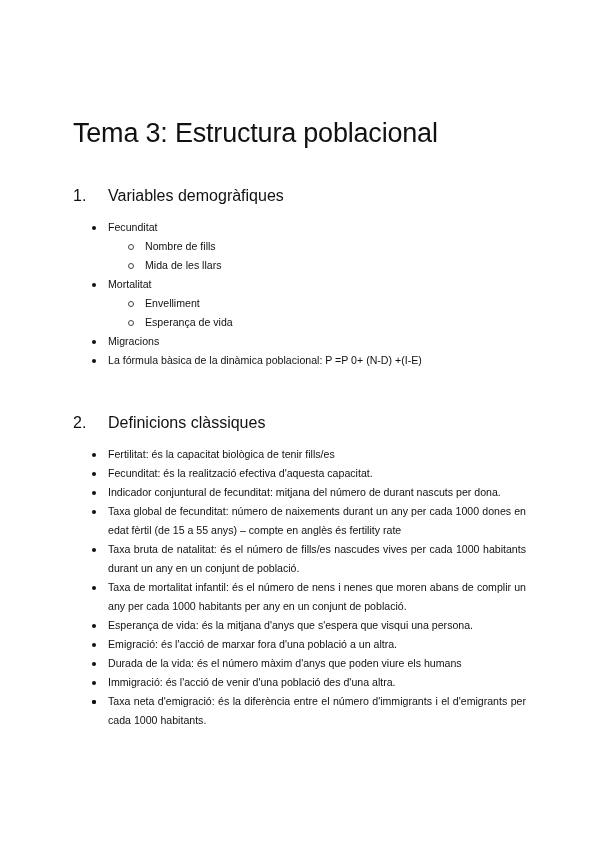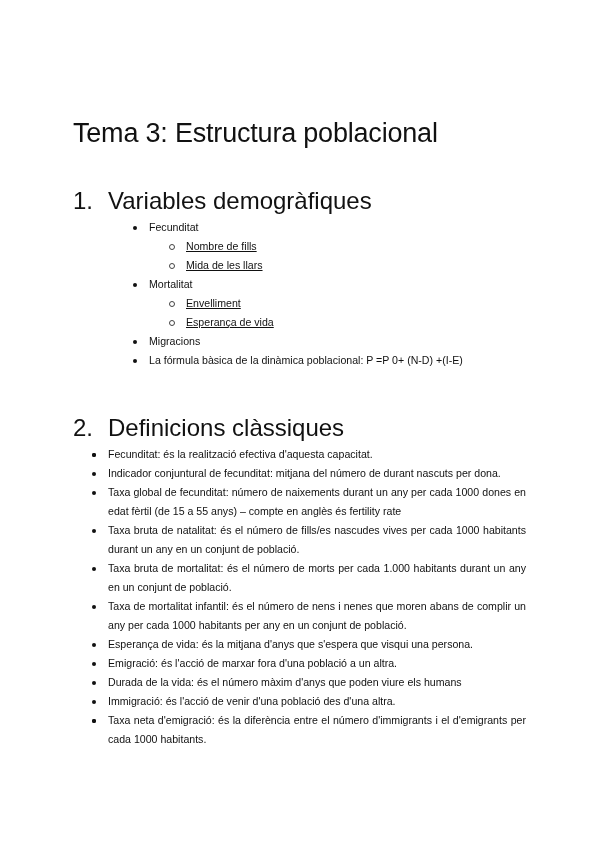--- a/index.html
+++ b/index.html
@@ -1,64 +1,63 @@
 <!DOCTYPE html>
 <html><head>
   <meta charset="utf-8">
   <style>
     html, body { margin: 0; padding: 0; background: #ffffff; }
     body { width: 600px; height: 848px; position: relative; overflow: hidden;
            font-family: "Liberation Sans", sans-serif; color: #111111; }
     .page { position: absolute; left: 0; top: 0; width: 600px; height: 848px; margin-top: 48px; }
     .title { position: absolute; left: 73px; top: 70px; font-size: 27px; font-weight: normal;
              margin: 0; letter-spacing: -0.2px; color: #111; }
-    .h2 { position: absolute; left: 73px; font-size: 24px; font-weight: normal; margin: 0; color: #111; }
+    .h2 { position: absolute; left: 73px; font-size: 16px; font-weight: normal; margin: 0; color: #111; }
     .h2 .num { display: inline-block; width: 35px; }
     .list { position: absolute; left: 0; margin: 0; padding: 0; list-style: none; }
     .li { position: relative; font-size: 10.6px; line-height: 19px; }
     .li.l1 { padding-left: 108px; width: 418px; }
-    .li.l2 { padding-left: 145px; text-decoration: underline; }
+    .li.l2 { padding-left: 145px; }
     .bullet { position: absolute; top: 8px; width: 4px; height: 4px; border-radius: 50%; background: #111; }
     .l1 .bullet { left: 92px; }
     .l2 .bullet { left: 128px; top: 7px; width: 4px; height: 4px; border: 1px solid #444; background: transparent; }
     .justify { text-align: justify; text-align-last: left; }
   </style>
 </head>
 <body>
 
 <div class="page">
 
   <h1 class="title">Tema 3: Estructura poblacional</h1>
 
   <h2 class="h2" style="top:139px;">
     <span class="num">1.</span><span>Variables demogràfiques</span>
   </h2>
 
-  <ul class="list" style="top:170px;padding-left:41px;">
+  <ul class="list" style="top:170px;">
     <li class="li l1"><span class="bullet"></span><span>Fecunditat</span></li>
     <li class="li l2"><span class="bullet"></span><span>Nombre de fills</span></li>
     <li class="li l2"><span class="bullet"></span><span>Mida de les llars</span></li>
     <li class="li l1"><span class="bullet"></span><span>Mortalitat</span></li>
     <li class="li l2"><span class="bullet"></span><span>Envelliment</span></li>
     <li class="li l2"><span class="bullet"></span><span>Esperança de vida</span></li>
     <li class="li l1"><span class="bullet"></span><span>Migracions</span></li>
     <li class="li l1"><span class="bullet"></span><span>La fórmula bàsica de la dinàmica poblacional: P =P 0+ (N-D) +(I-E)</span></li>
   </ul>
 
   <h2 class="h2" style="top:366px;">
     <span class="num">2.</span><span>Definicions clàssiques</span>
   </h2>
 
   <ul class="list" style="top:397px;">
-    <li class="li l1"><span class="bullet"></span></li>
+    <li class="li l1"><span class="bullet"></span><span>Fertilitat: és la capacitat biològica de tenir fills/es</span></li>
     <li class="li l1"><span class="bullet"></span><span>Fecunditat: és la realització efectiva d'aquesta capacitat.</span></li>
     <li class="li l1"><span class="bullet"></span><span>Indicador conjuntural de fecunditat: mitjana del número de durant nascuts per dona.</span></li>
     <li class="li l1 justify"><span class="bullet"></span><span>Taxa global de fecunditat: número de naixements durant un any per cada 1000 dones en edat fèrtil (de 15 a 55 anys) – compte en anglès és fertility rate</span></li>
     <li class="li l1 justify"><span class="bullet"></span><span>Taxa bruta de natalitat: és el número de fills/es nascudes vives per cada 1000 habitants durant un any en un conjunt de població.</span></li>
-    <li class="li l1 justify"><span class="bullet"></span><span>Taxa bruta de mortalitat: és el número de morts per cada 1.000 habitants durant un any en un conjunt de població.</span></li>
     <li class="li l1 justify"><span class="bullet"></span><span>Taxa de mortalitat infantil: és el número de nens i nenes que moren abans de complir un any per cada 1000 habitants per any en un conjunt de població.</span></li>
     <li class="li l1"><span class="bullet"></span><span>Esperança de vida: és la mitjana d'anys que s'espera que visqui una persona.</span></li>
     <li class="li l1"><span class="bullet"></span><span>Emigració: és l'acció de marxar fora d'una població a un altra.</span></li>
     <li class="li l1"><span class="bullet"></span><span>Durada de la vida: és el número màxim d'anys que poden viure els humans</span></li>
     <li class="li l1"><span class="bullet"></span><span>Immigració: és l'acció de venir d'una població des d'una altra.</span></li>
     <li class="li l1"><span class="bullet"></span></li>
     <li class="li l1 justify"><span class="bullet"></span><span>Taxa neta d'emigració: és la diferència entre el número d'immigrants i el d'emigrants per cada 1000 habitants.</span></li>
   </ul>
 
 </div>

